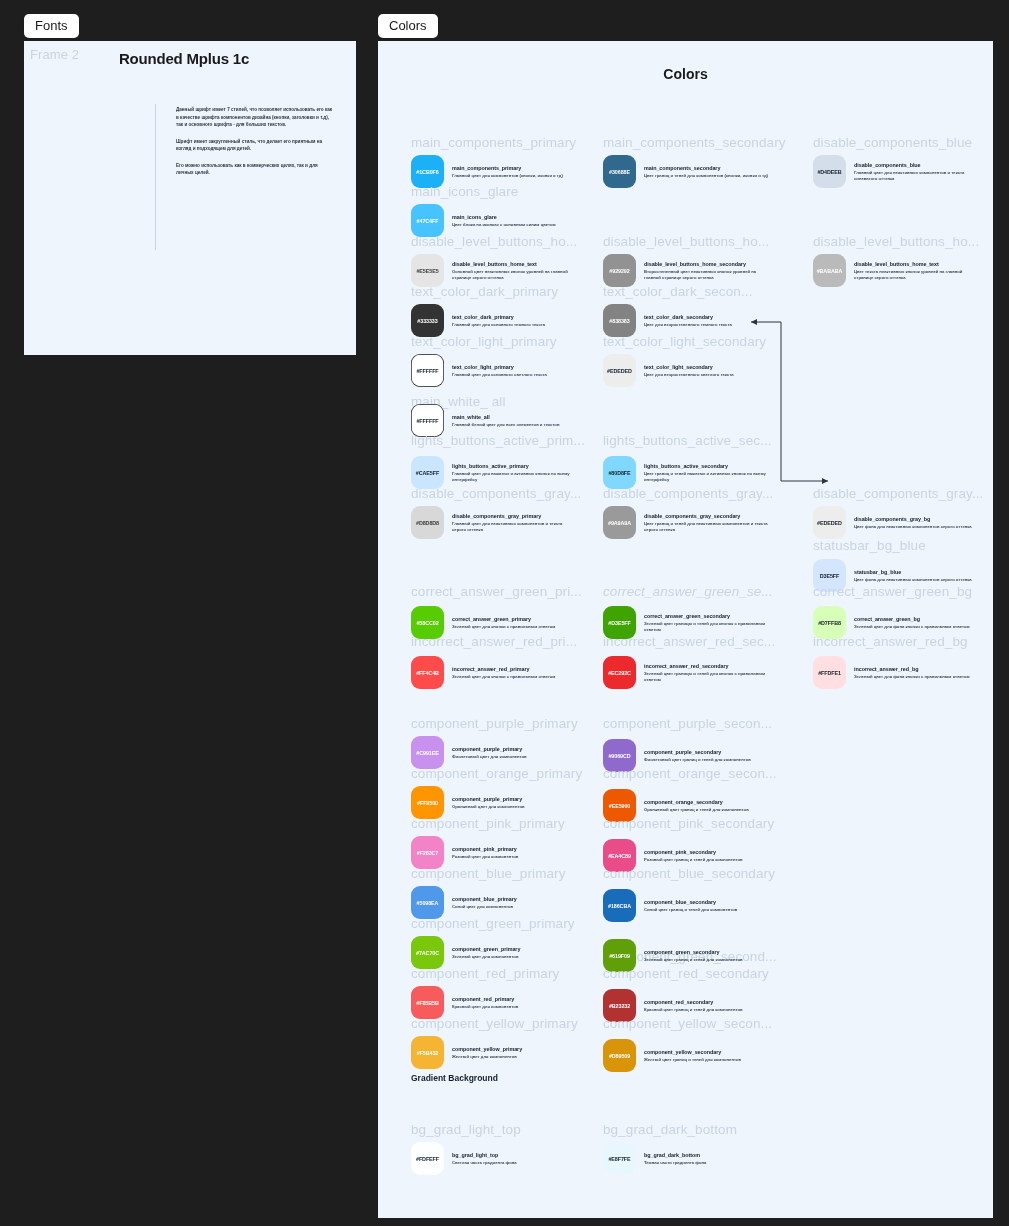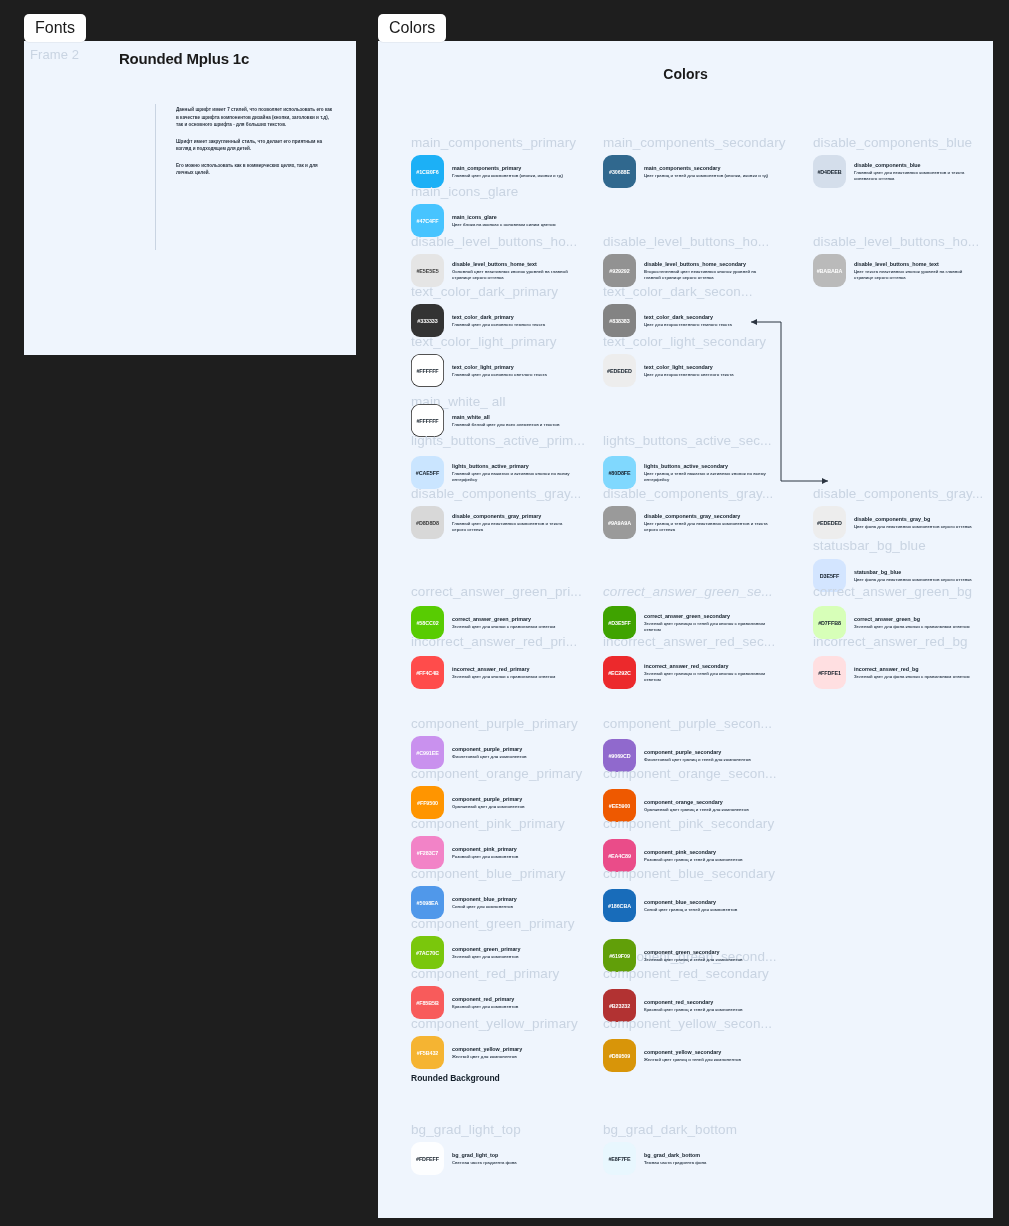--- a/index.html
+++ b/index.html
@@ -8,21 +8,21 @@
     background: #1e1e1e;
     font-family: "Liberation Sans", sans-serif;
     overflow: hidden;
     position: relative;
   }
   .frame-tab {
     position: absolute;
     background: #ffffff;
     border-radius: 5px;
     padding: 5px 11px;
-    font-size: 16px;
+    font-size: 13px;
     color: #1a1a1a;
     font-weight: 400;
     line-height: 1.1;
     z-index: 20;
     box-shadow: 0 0 0 0.5px rgba(0,0,0,0.08);
   }
   #tab-fonts { left: 24px; top: 14px; }
   #tab-colors { left: 378px; top: 14px; }
 
   .frame {
@@ -461,14 +461,14 @@
       <div class="ghost big" style="top: 593px; left: 0px;">incorrect_answer_red_bg</div>
       <div class="swatch-row" style="top: 615px; left: 0px;">
         <div class="chip" style="background: rgb(255, 223, 225); color: rgb(21, 32, 43);">#FFDFE1</div>
         <div class="meta">
           <div class="nm">incorrect_answer_red_bg</div>
           <div class="ds">Зеленый цвет для фона кнопки с правильным ответом</div>
         </div>
       </div>
     </div>
 
-  <div id="grad-head">Rounded Background</div>
+  <div id="grad-head">Gradient Background</div>
 </div>
 
 </body></html>

